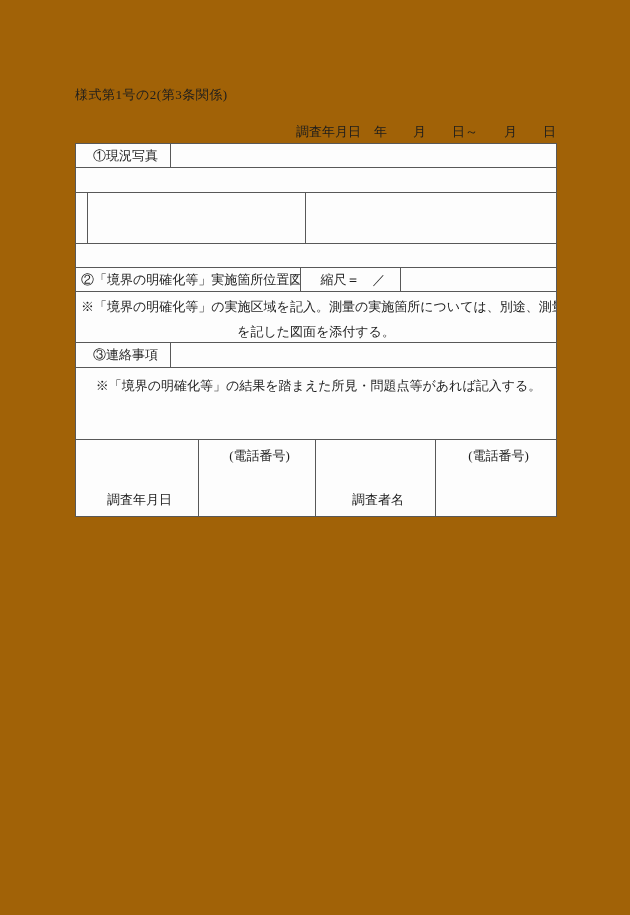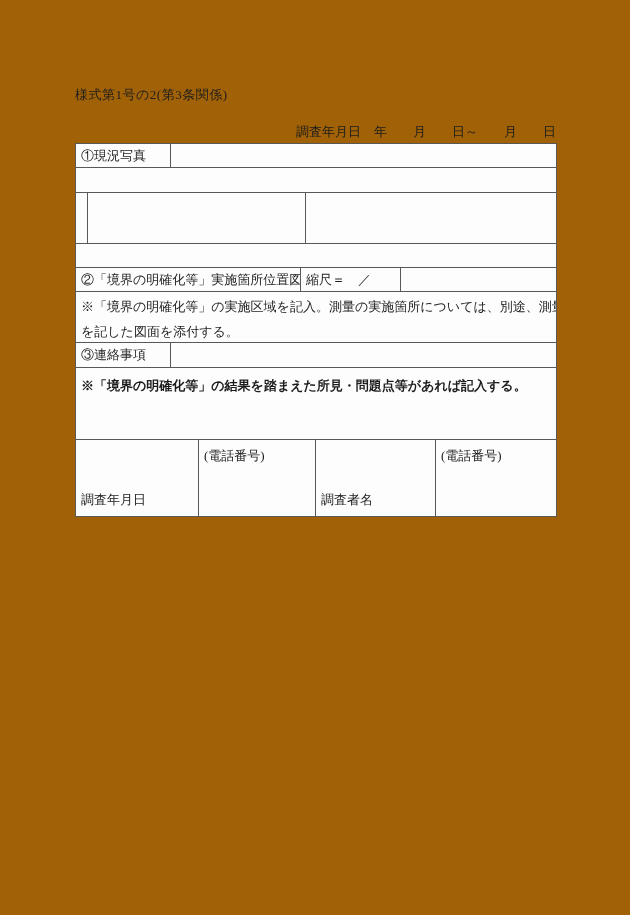--- a/index.html
+++ b/index.html
@@ -44,26 +44,27 @@
     background: #fdfdfd;
   }
   .row { display: flex; border-bottom: 1px solid #585858; width: 100%; }
   .row:last-child { border-bottom: none; }
   .cell {
     border-right: 1px solid #585858;
     font-size: 13px;
     padding-left: 5px;
     overflow: hidden;
     white-space: pre;
+    text-align: center;
   }
   .cell:last-child { border-right: none; flex: 1; }
   .r-h24 { height: 24px; }
   .r-h25 { height: 25px; gap: 8px; }
   .r-h51 { height: 51px; }
-  .r-h72 { height: 72px; font-weight: bold; }
+  .r-h72 { height: 72px; }
   .r-h76 { height: 76px; }
   .single-line { line-height: 23px; }
   .w95  { width: 95px;  flex: 0 0 95px; }
   .w12  { width: 12px;  flex: 0 0 12px; padding-left: 0; }
   .w218 { width: 218px; flex: 0 0 218px; }
   .w225 { width: 225px; flex: 0 0 225px; }
   .w100 { width: 100px; flex: 0 0 100px; }
   .w123 { width: 123px; flex: 0 0 123px; }
   .w117 { width: 117px; flex: 0 0 117px; }
   .w120 { width: 120px; flex: 0 0 120px; }

